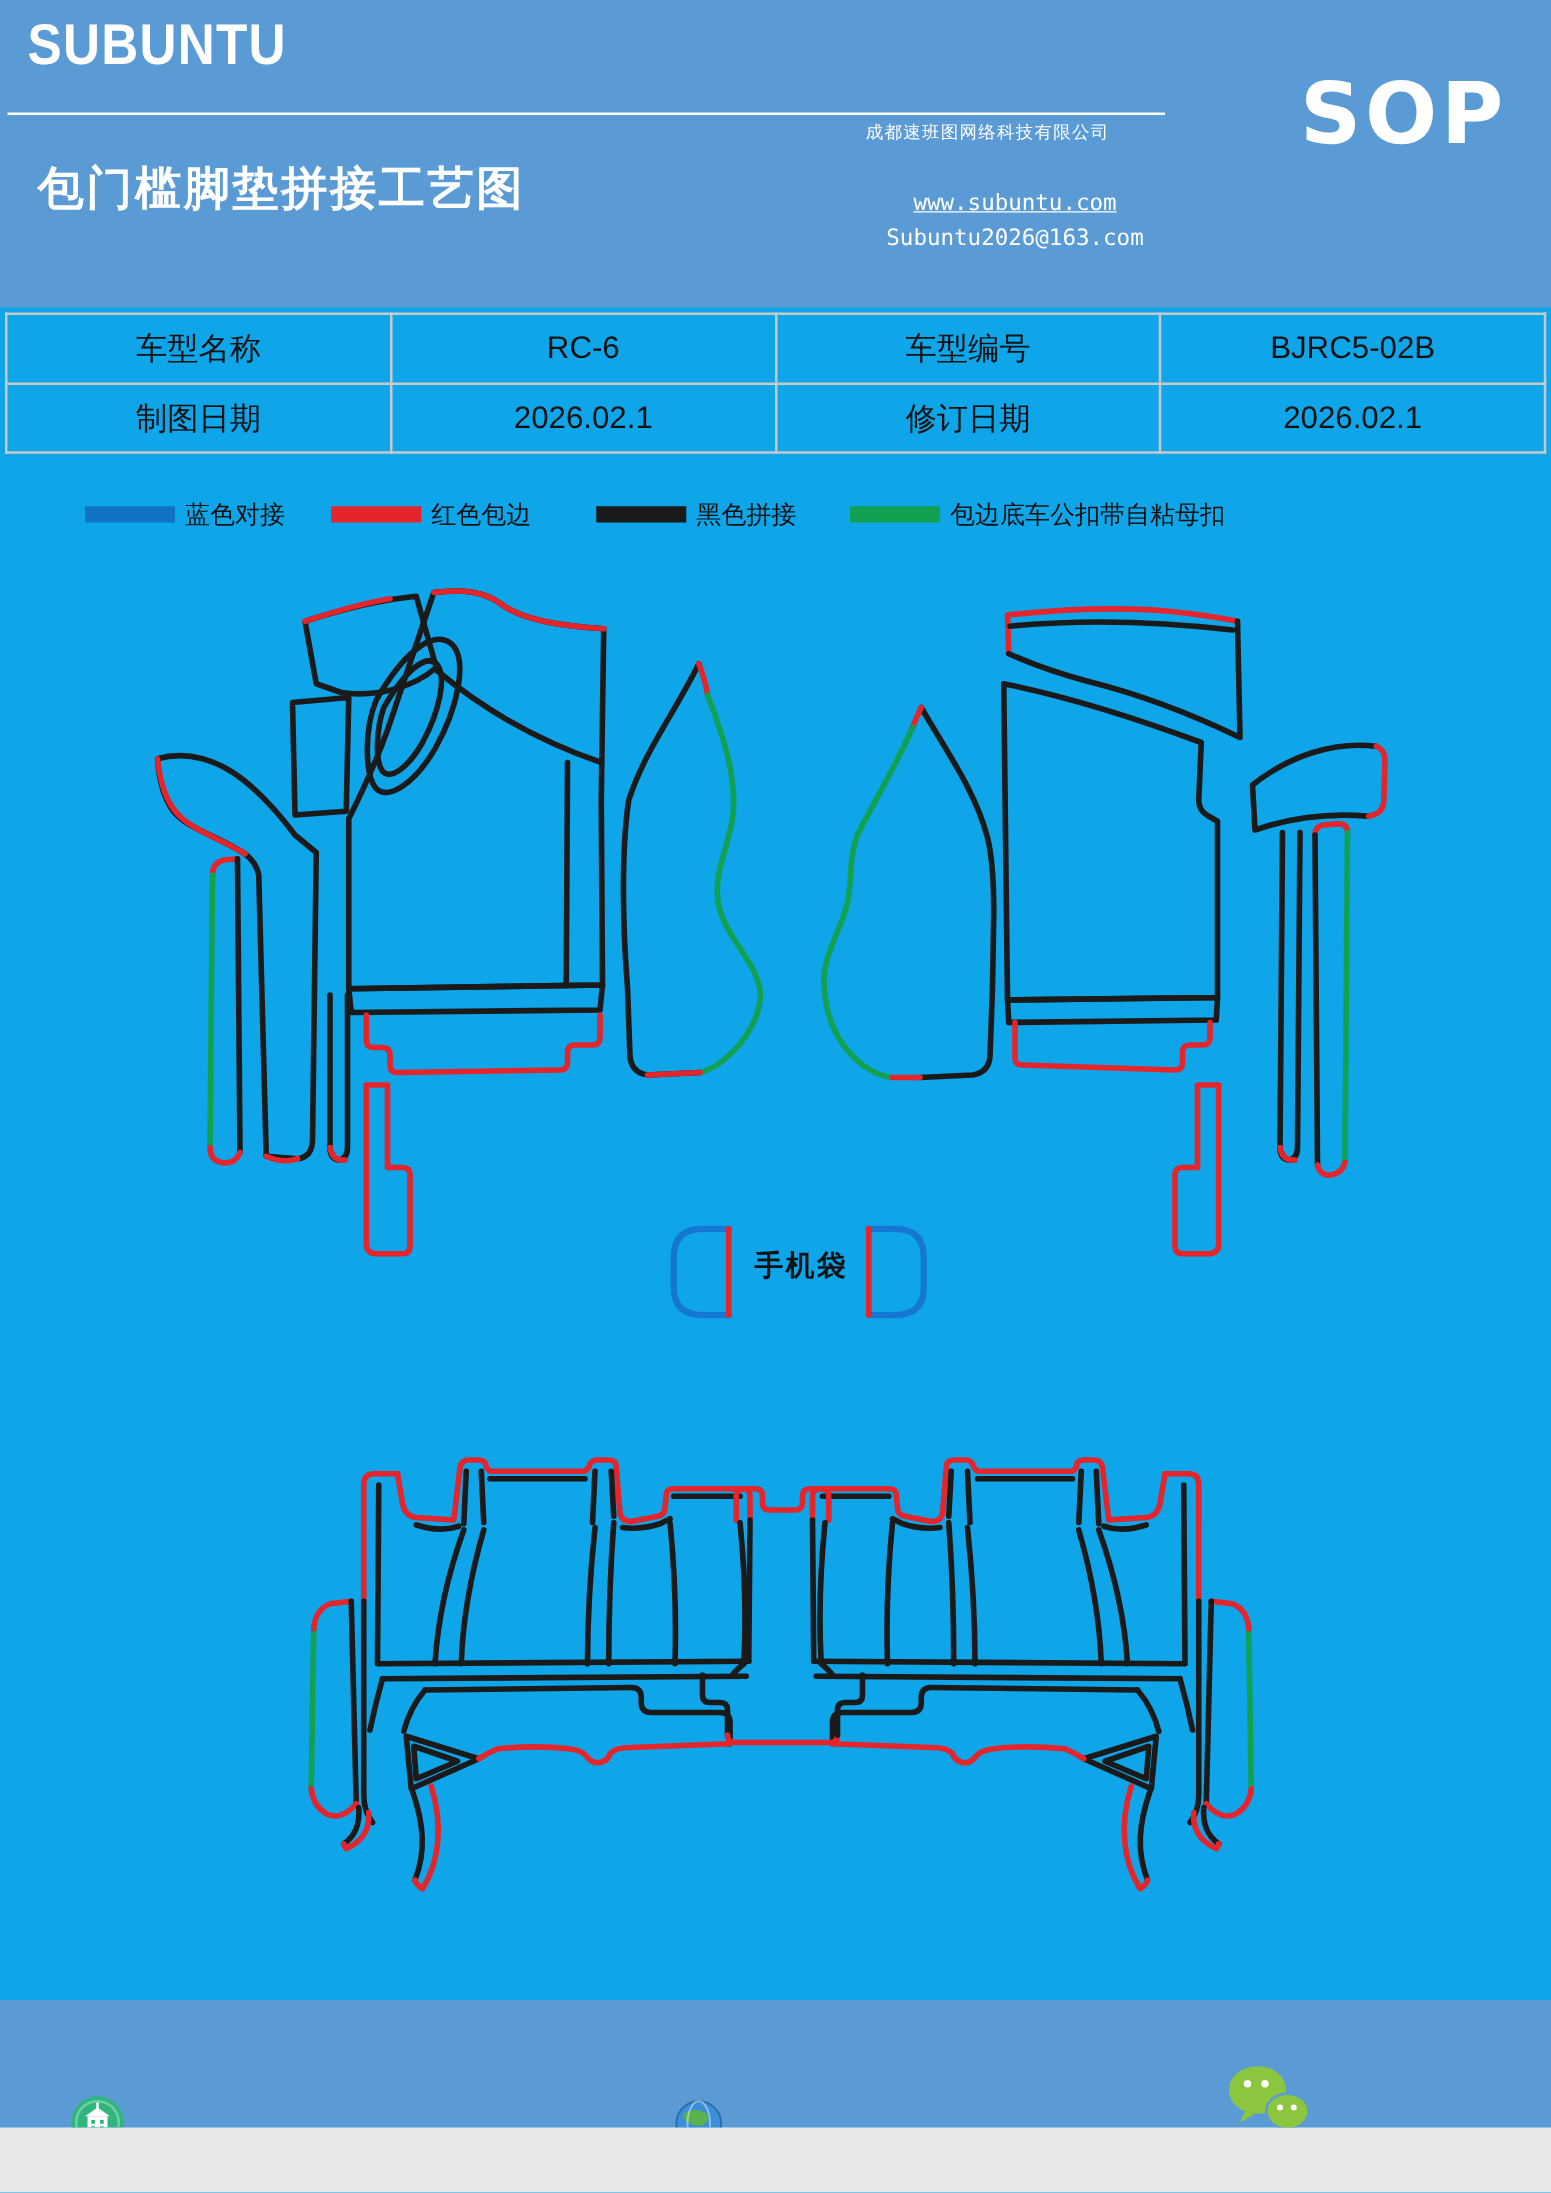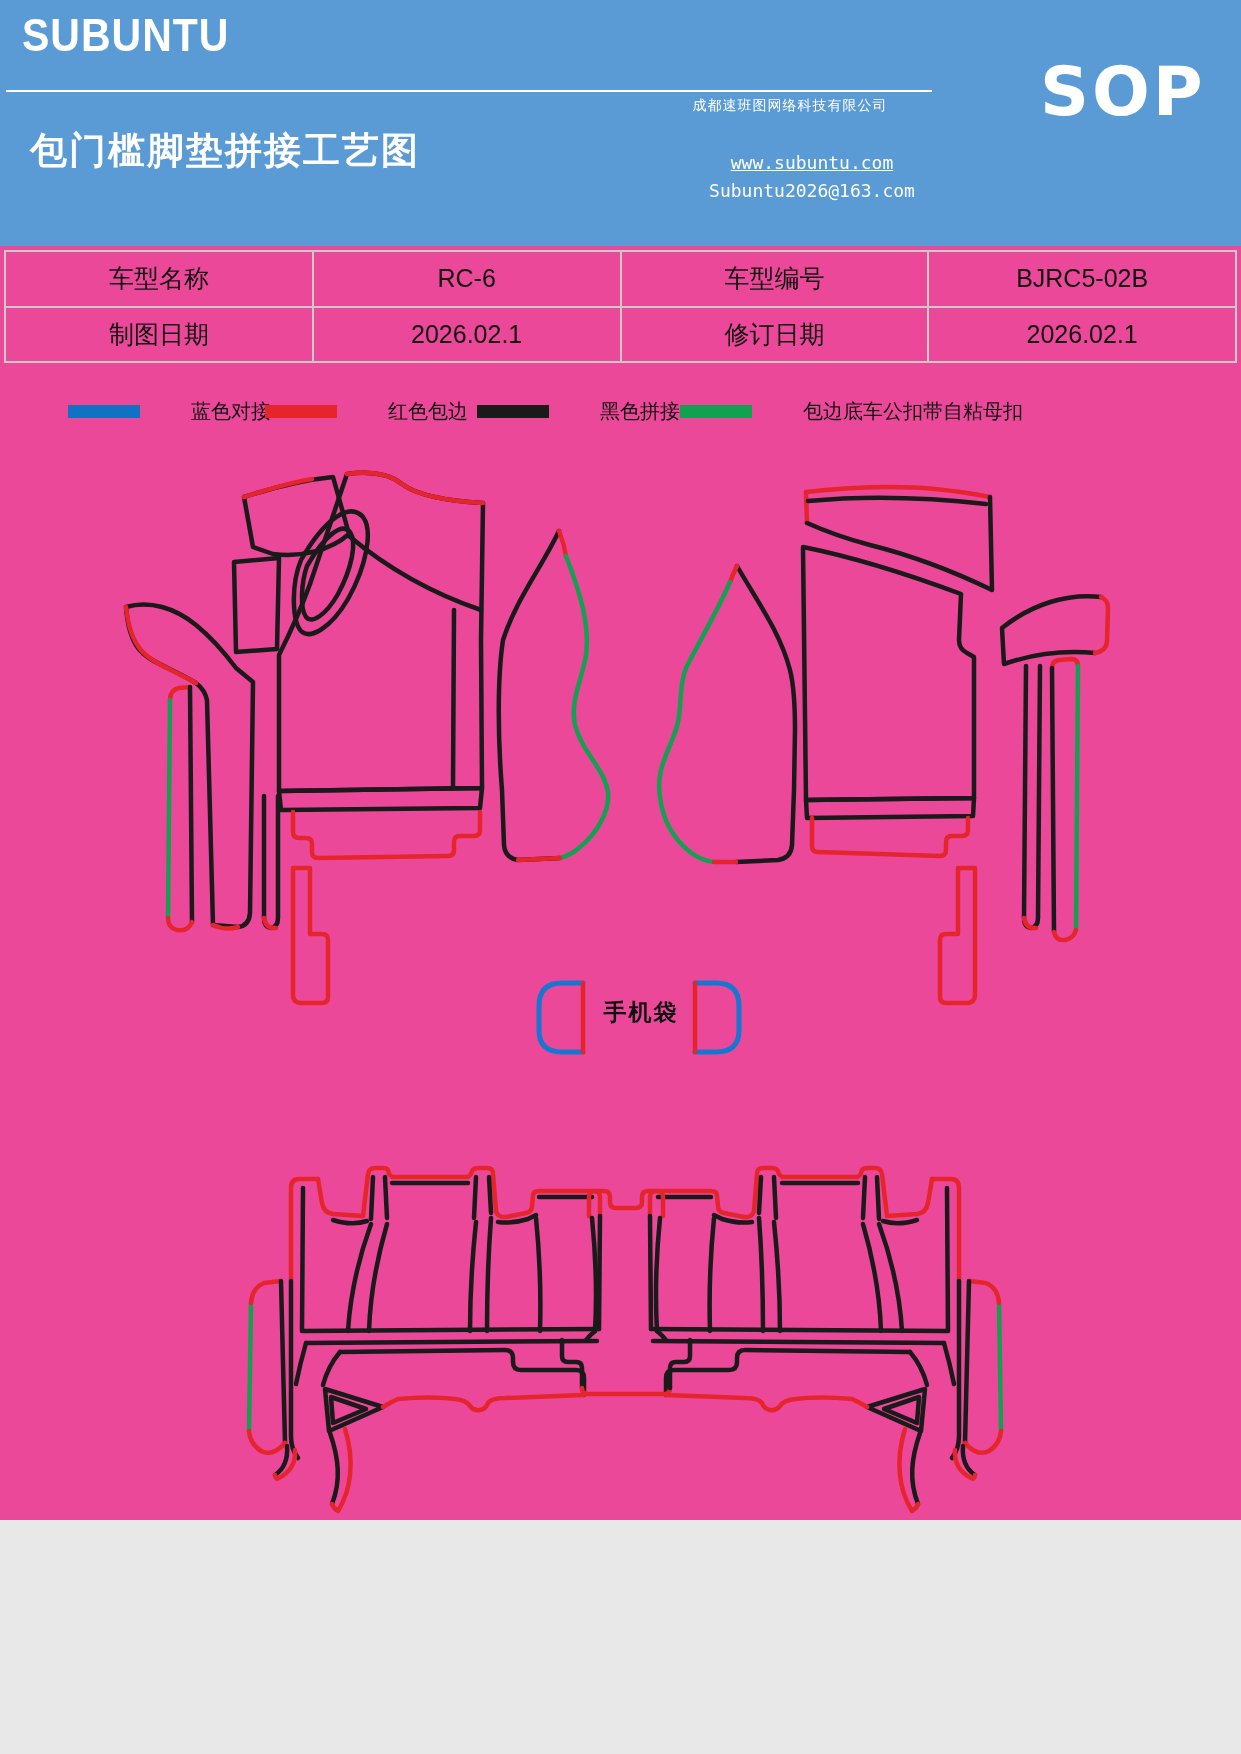--- a/index.html
+++ b/index.html
@@ -1,37 +1,37 @@
 <!DOCTYPE html>
 <html><head>
 <meta charset="utf-8">
 <style>
   html,body{margin:0;padding:0;background:#e8e8e8;}
-  .page{position:relative;width:1241px;height:1520px;background:#ec4899;overflow:hidden;
+  .page{position:relative;width:1241px;height:1702px;background:#0ea5e9;overflow:hidden;
         font-family:"Liberation Sans",sans-serif;color:#111;}
   
   .header{position:absolute;left:0;top:0;width:1241px;height:246px;background:#5b9bd5;}
   .logo{position:absolute;left:22px;top:10px;color:#fff;font-size:41px;font-weight:bold;
         letter-spacing:1px;transform:scaleY(1.12);transform-origin:left top;}
   .header-rule{position:absolute;left:6px;top:90px;width:926px;height:2px;background:#fff;}
   .doc-title{position:absolute;left:30px;top:126px;color:#fff;font-size:37px;font-weight:bold;letter-spacing:2px;}
   .hdr-company{position:absolute;left:640px;top:97px;width:300px;text-align:center;color:#fff;
         font-size:14px;font-family:"Liberation Serif",serif;letter-spacing:1px;}
   .hdr-site{position:absolute;left:702px;top:152px;width:220px;text-align:center;color:#fff;
         font-size:18px;font-family:"DejaVu Sans Mono",monospace;text-decoration:underline;cursor:pointer;}
   .hdr-mail{position:absolute;left:682px;top:180px;width:260px;text-align:center;color:#fff;
         font-size:18px;font-family:"DejaVu Sans Mono",monospace;}
   .sop{position:absolute;left:1040px;top:52px;color:#fff;font-size:68px;font-weight:bold;
         letter-spacing:3px;font-family:"DejaVu Sans",sans-serif;}
   
   .info-table{position:absolute;left:4px;top:250px;width:1233px;height:113px;border-collapse:collapse;table-layout:fixed;}
   .info-table td{border:2px solid #c9c9c9;text-align:center;vertical-align:middle;font-size:25px;color:#111;}
   
   .legend{position:absolute;left:0;top:398px;width:1241px;height:30px;}
-  .legend-item{position:absolute;top:0;height:26px;display:flex;align-items:center;gap:43px;}
+  .legend-item{position:absolute;top:0;height:26px;display:flex;align-items:center;}
   .legend-swatch{display:inline-block;width:72px;height:13px;margin-right:8px;}
   .legend-label{font-size:20px;color:#111;white-space:nowrap;}
   
   .diag{position:absolute;left:0;}
   .diag path{fill:none;stroke-width:4.5;stroke-linecap:round;stroke-linejoin:round;}
   .diag .k{stroke:#1a1a1a;}
   .diag .r{stroke:#e4252b;}
   .diag .g{stroke:#12a150;}
   .diag .b{stroke:#1577d2;stroke-width:5;}
   .phonebag-label{position:absolute;left:586px;top:997px;width:110px;text-align:center;

